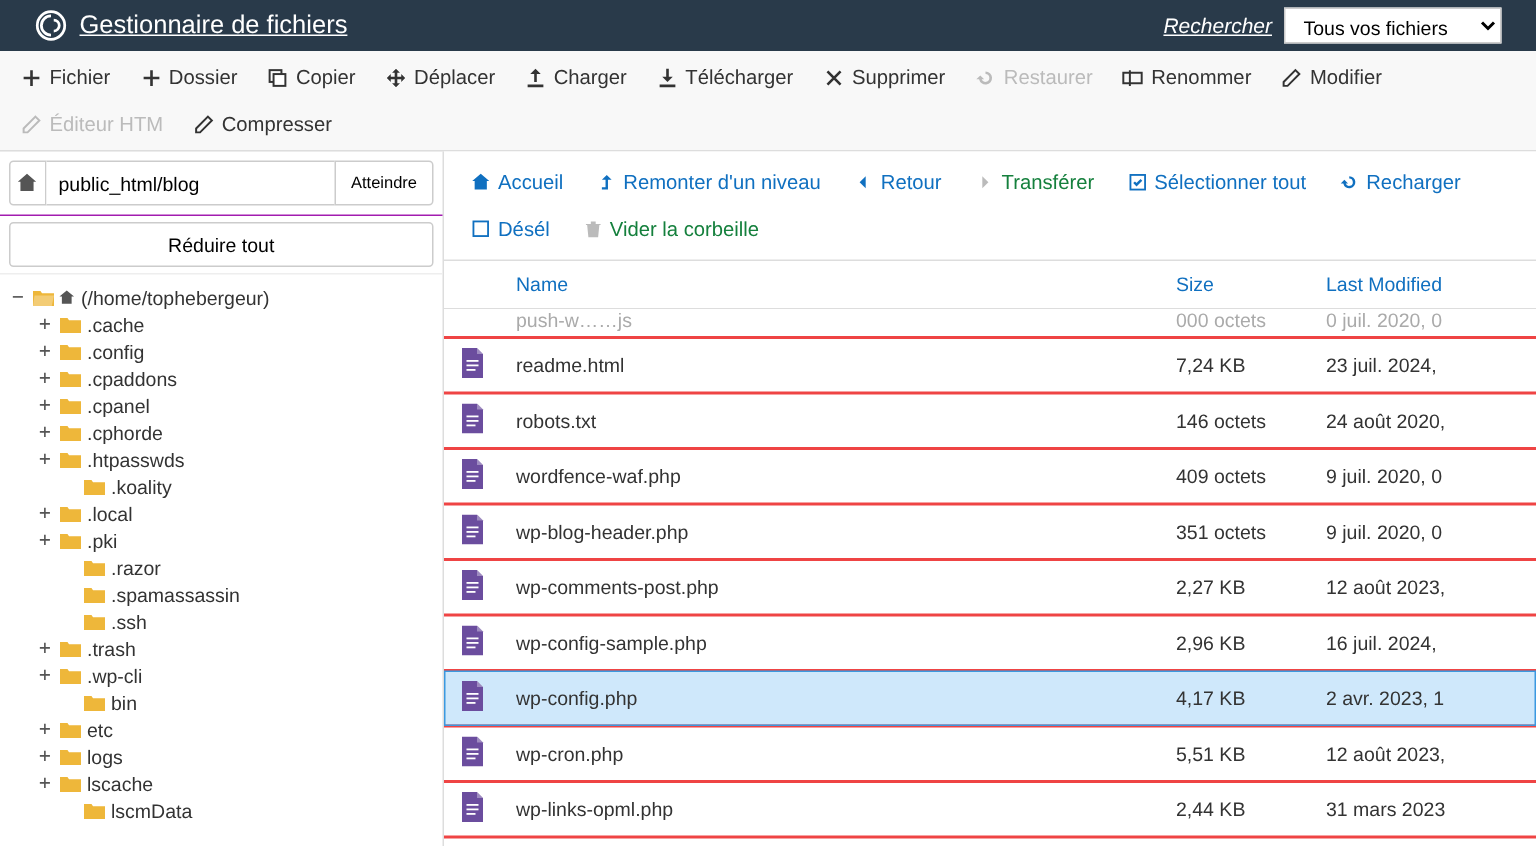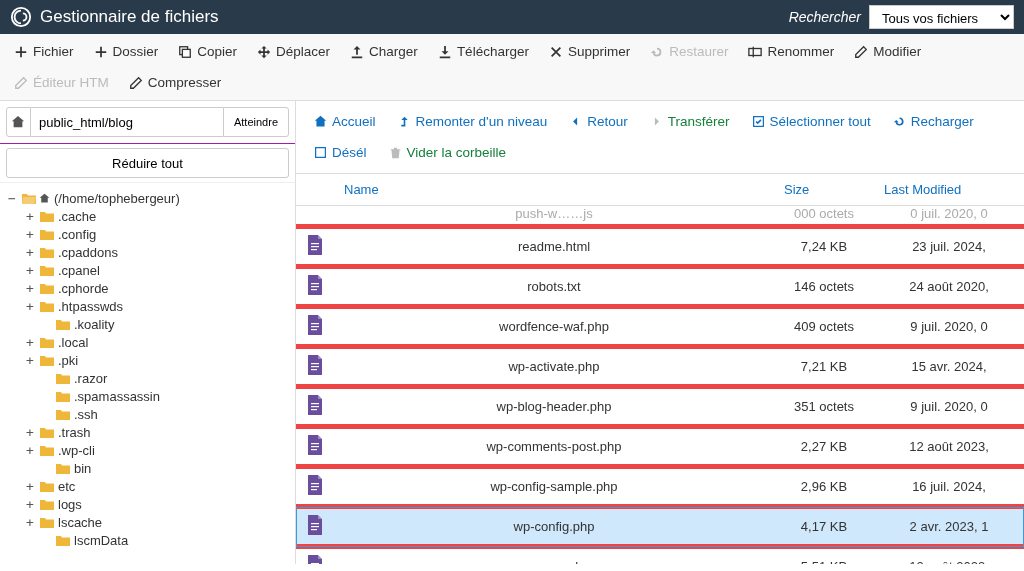--- a/index.html
+++ b/index.html
@@ -1,19 +1,19 @@
 <!DOCTYPE html>
 <html><head>
 <meta charset="utf-8">
 <style>
 * { box-sizing: border-box; margin: 0; padding: 0; }
 body { font-family: -apple-system, BlinkMacSystemFont, "Segoe UI", Arial, sans-serif; font-size: 13px; color: #333; overflow: hidden; width: 1024px; height: 571px; }
 
 
-.header { background: #293a4a; color: #fff; height: 34px; display: flex; align-items: center; padding: 0 10px; }
+.header { background: #293a4a; color: #fff; height: 34px; display: flex; align-items: center; padding: 0 23px; text-decoration: underline; }
 .logo-icon { width: 22px; height: 22px; margin-right: 8px; }
 .app-title { font-size: 17px; font-weight: 400; flex: 1; }
 .search-area { display: flex; align-items: center; gap: 8px; }
 .search-label { color: #fff; font-size: 14px; font-style: italic; }
 .search-select { background: #fff; border: 1px solid #ccc; padding: 4px 18px 4px 8px; font-size: 13px; height: 24px; min-width: 140px; }
 
 
 .toolbar { background: #f8f8f8; border-bottom: 1px solid #ddd; display: flex; flex-wrap: wrap; align-items: center; padding: 2px 4px; }
 .tool-btn { display: inline-flex; align-items: center; gap: 5px; padding: 8px 10px; color: #333; cursor: pointer; font-size: 13.5px; }
 .tool-btn.disabled { color: #bbb; cursor: default; }
@@ -45,21 +45,21 @@
 .content-toolbar { border-bottom: 1px solid #ddd; padding: 6px 8px; display: flex; flex-wrap: wrap; gap: 2px; }
 .ct-btn { display: inline-flex; align-items: center; gap: 5px; padding: 7px 10px; color: #1070c0; cursor: pointer; font-size: 13.5px; }
 .ct-btn.disabled { color: #15803d; cursor: default; }
 .ct-btn svg { width: 13px; height: 13px; }
 
 
 .table-container { flex: 1; overflow: auto; }
 .file-table { width: 100%; border-collapse: collapse; }
 .file-table thead th { text-align: left; font-weight: 400; padding: 8px 10px; border-bottom: 1px solid #ddd; color: #1070c0; cursor: pointer; font-size: 13px; background: #fff; position: sticky; top: 0; }
 .file-table thead th.first { width: 36px; }
-.file-table tbody tr { border-bottom: 5px solid #ef4444; text-align: center; }
+.file-table tbody tr { border-bottom: 2px solid #ef4444; }
 .file-table tbody td { padding: 6px 10px; font-size: 13px; }
 .file-table tbody tr.cutoff td { color: #aaa; padding-top: 0; padding-bottom: 3px; border-bottom: 1px solid #eee; }
 .file-table tbody tr.selected { background: #cfe8fb; outline: 1px solid #3b99e0; outline-offset: -1px; }
 .file-icon-cell { width: 36px; text-align: center; }
 .file-icon { width: 18px; height: 20px; }
 .doc-bg { fill: #6b4d9e; }
 .col-size { width: 100px; }
 .col-date { width: 150px; }
 </style>
 </head>
@@ -427,32 +427,20 @@
               <td>9 juil. 2020, 0</td>
             </tr>
             <tr class="">
               <td class="file-icon-cell"><svg class="file-icon" viewBox="0 0 18 20">
                   <path class="doc-bg" d="M2 0h10l4 4v16H2z"></path>
                   <path fill="#fff" fill-opacity="0.35" d="M12 0v4h4z"></path>
                   <rect x="5" y="8" width="8" height="1.2" fill="#fff"></rect>
                   <rect x="5" y="11" width="8" height="1.2" fill="#fff"></rect>
                   <rect x="5" y="14" width="6" height="1.2" fill="#fff"></rect>
                 </svg></td>
-              <td>wp-activate.php</td>
-              <td>7,21 KB</td>
-              <td>15 avr. 2024,</td>
-            </tr>
-            <tr class="">
-              <td class="file-icon-cell"><svg class="file-icon" viewBox="0 0 18 20">
-                  <path class="doc-bg" d="M2 0h10l4 4v16H2z"></path>
-                  <path fill="#fff" fill-opacity="0.35" d="M12 0v4h4z"></path>
-                  <rect x="5" y="8" width="8" height="1.2" fill="#fff"></rect>
-                  <rect x="5" y="11" width="8" height="1.2" fill="#fff"></rect>
-                  <rect x="5" y="14" width="6" height="1.2" fill="#fff"></rect>
-                </svg></td>
               <td>wp-blog-header.php</td>
               <td>351 octets</td>
               <td>9 juil. 2020, 0</td>
             </tr>
             <tr class="">
               <td class="file-icon-cell"><svg class="file-icon" viewBox="0 0 18 20">
                   <path class="doc-bg" d="M2 0h10l4 4v16H2z"></path>
                   <path fill="#fff" fill-opacity="0.35" d="M12 0v4h4z"></path>
                   <rect x="5" y="8" width="8" height="1.2" fill="#fff"></rect>
                   <rect x="5" y="11" width="8" height="1.2" fill="#fff"></rect>

